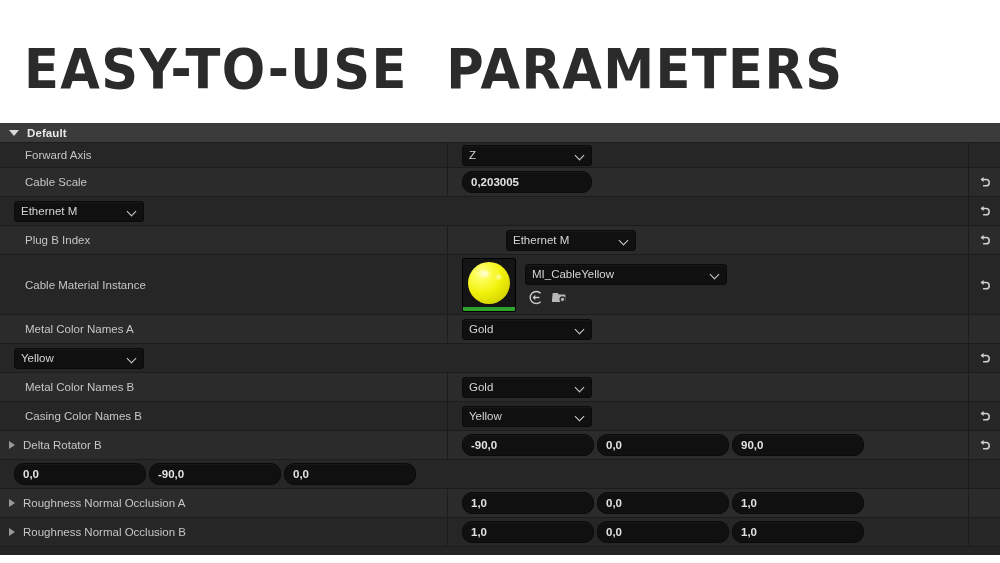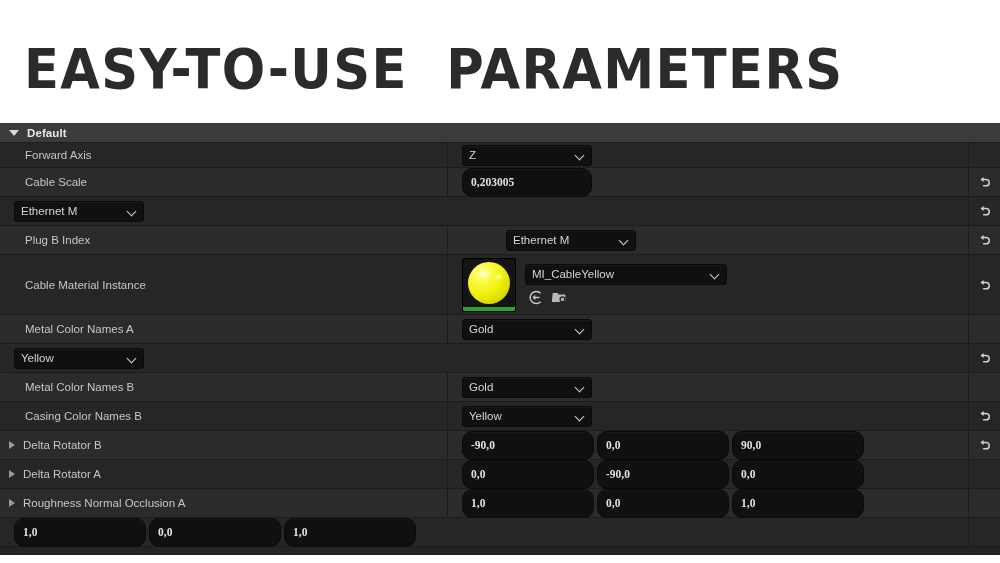--- a/index.html
+++ b/index.html
@@ -122,32 +122,31 @@
   .chev::before {
     content: "";
     position: absolute; left: 0px; top: 1px;
     width: 6px; height: 6px;
     border-right: 1.6px solid #cfcfcf;
     border-bottom: 1.6px solid #cfcfcf;
     transform: rotate(45deg);
   }
 
   .numfield {
-    height: 29px;
+    height: 22px;
     width: 130px;
     background: #101010;
     border: 1px solid #0a0a0a;
     border-radius: 10px;
     display: flex; align-items: center;
     padding: 0 8px;
     color: #e2e2e2;
     font-size: 11.5px;
     font-weight: bold;
     box-shadow: inset 0 1px 0 rgba(255,255,255,.03);
-    font-family: Liberation Serif, serif;
   }
   .vec { display: flex; gap: 3px; }
   .vec .numfield { width: 132px; font-weight: bold; }
 
   
   .asset-wrap { display: flex; align-items: center; gap: 9px; }
   .thumb {
     width: 54px; height: 54px;
     background: #141414;
     border: 1px solid #000;
@@ -371,24 +370,20 @@
             </div>
           </div>
           <div class="reset-col">
             <svg class="reset-icon" viewBox="0 0 16 16">
               <path d="M4.2 5.2 H9.2 a3.6 3.6 0 0 1 0 7.2 H6.4" fill="none" stroke="#d0d0d0" stroke-width="1.7" stroke-linecap="round"></path>
               <path d="M6.4 2.3 L2.9 5.2 L6.4 8.1 Z" fill="#d0d0d0"></path>
             </svg>
           </div>
         </div>
         <div class="row" style="height: 29px;">
-          <div class="name-cell indent">
-            <span class="expander"></span>
-            <span class="name-text">Delta Rotator A</span>
-          </div>
           <div class="value-cell">
             <div class="vec">
               <div class="numfield">0,0</div>
               <div class="numfield">-90,0</div>
               <div class="numfield">0,0</div>
             </div>
           </div>
           <div class="reset-col"></div>
         </div>
         <div class="row alt" style="height: 29px;">
@@ -399,20 +394,24 @@
           <div class="value-cell">
             <div class="vec">
               <div class="numfield">1,0</div>
               <div class="numfield">0,0</div>
               <div class="numfield">1,0</div>
             </div>
           </div>
           <div class="reset-col"></div>
         </div>
         <div class="row" style="height: 29px;">
+          <div class="name-cell indent">
+            <span class="expander"></span>
+            <span class="name-text">Roughness Normal Occlusion B</span>
+          </div>
           <div class="value-cell">
             <div class="vec">
               <div class="numfield">1,0</div>
               <div class="numfield">0,0</div>
               <div class="numfield">1,0</div>
             </div>
           </div>
           <div class="reset-col"></div>
         </div>
       </div>

